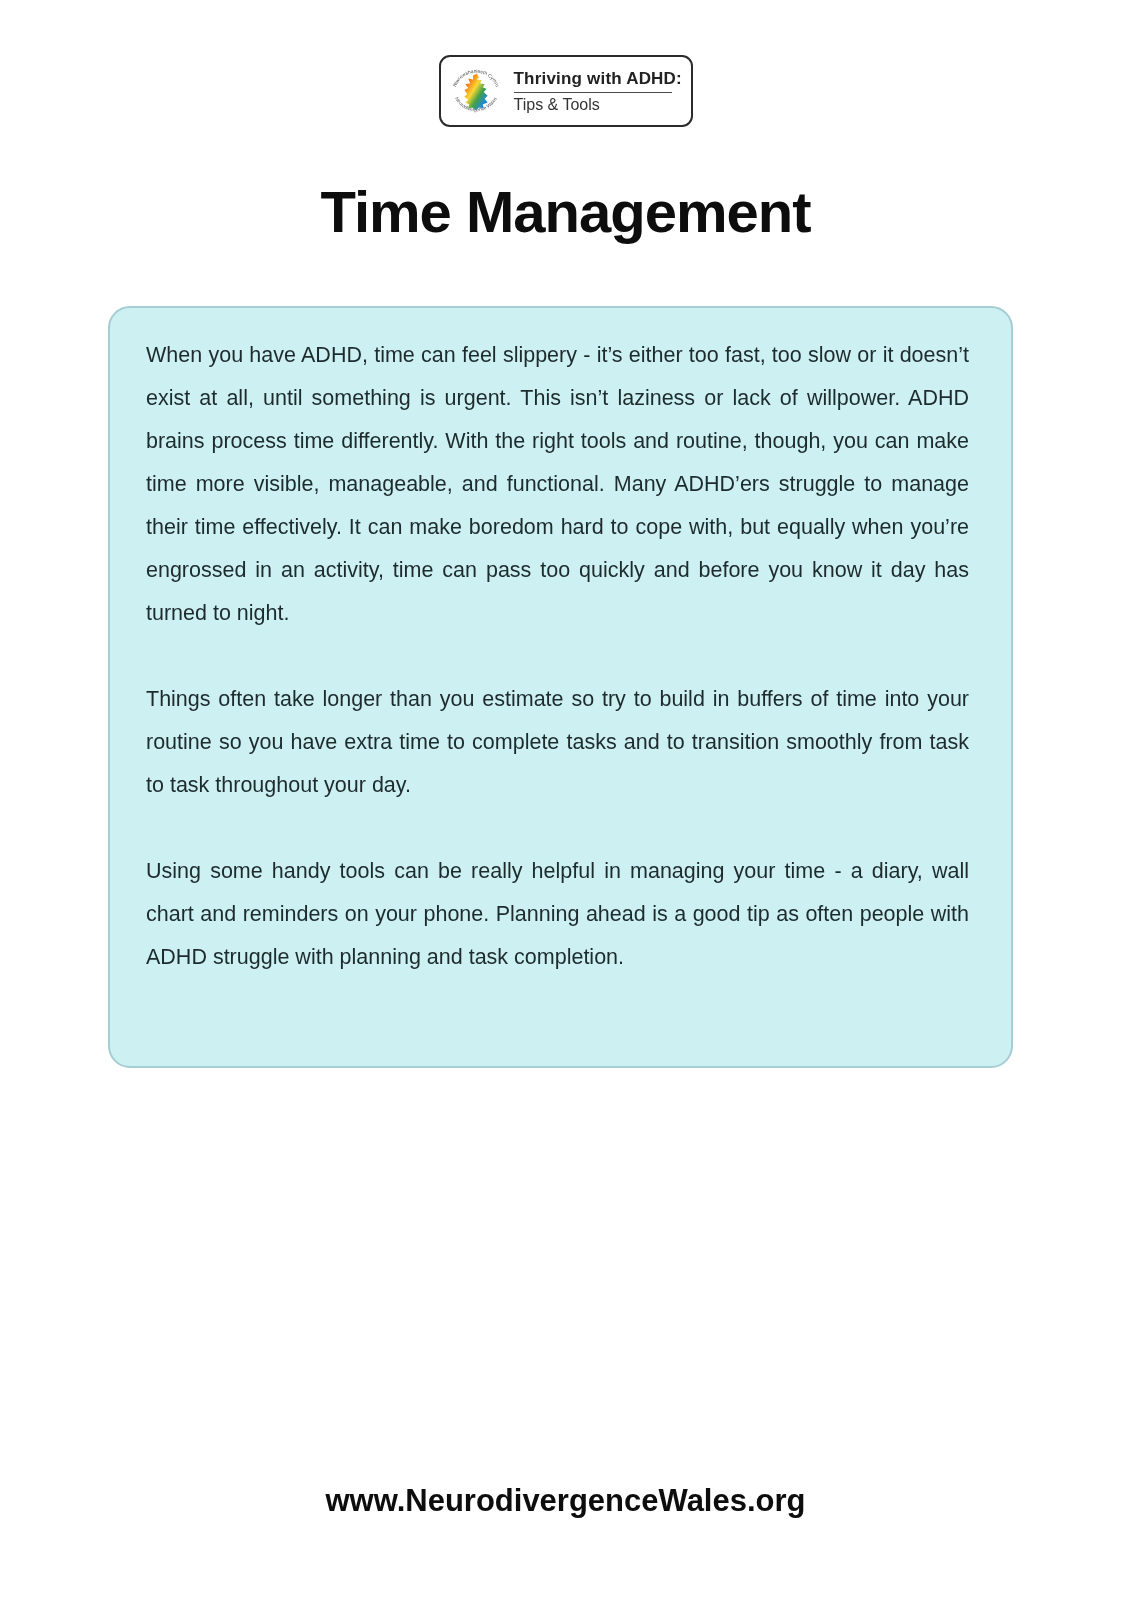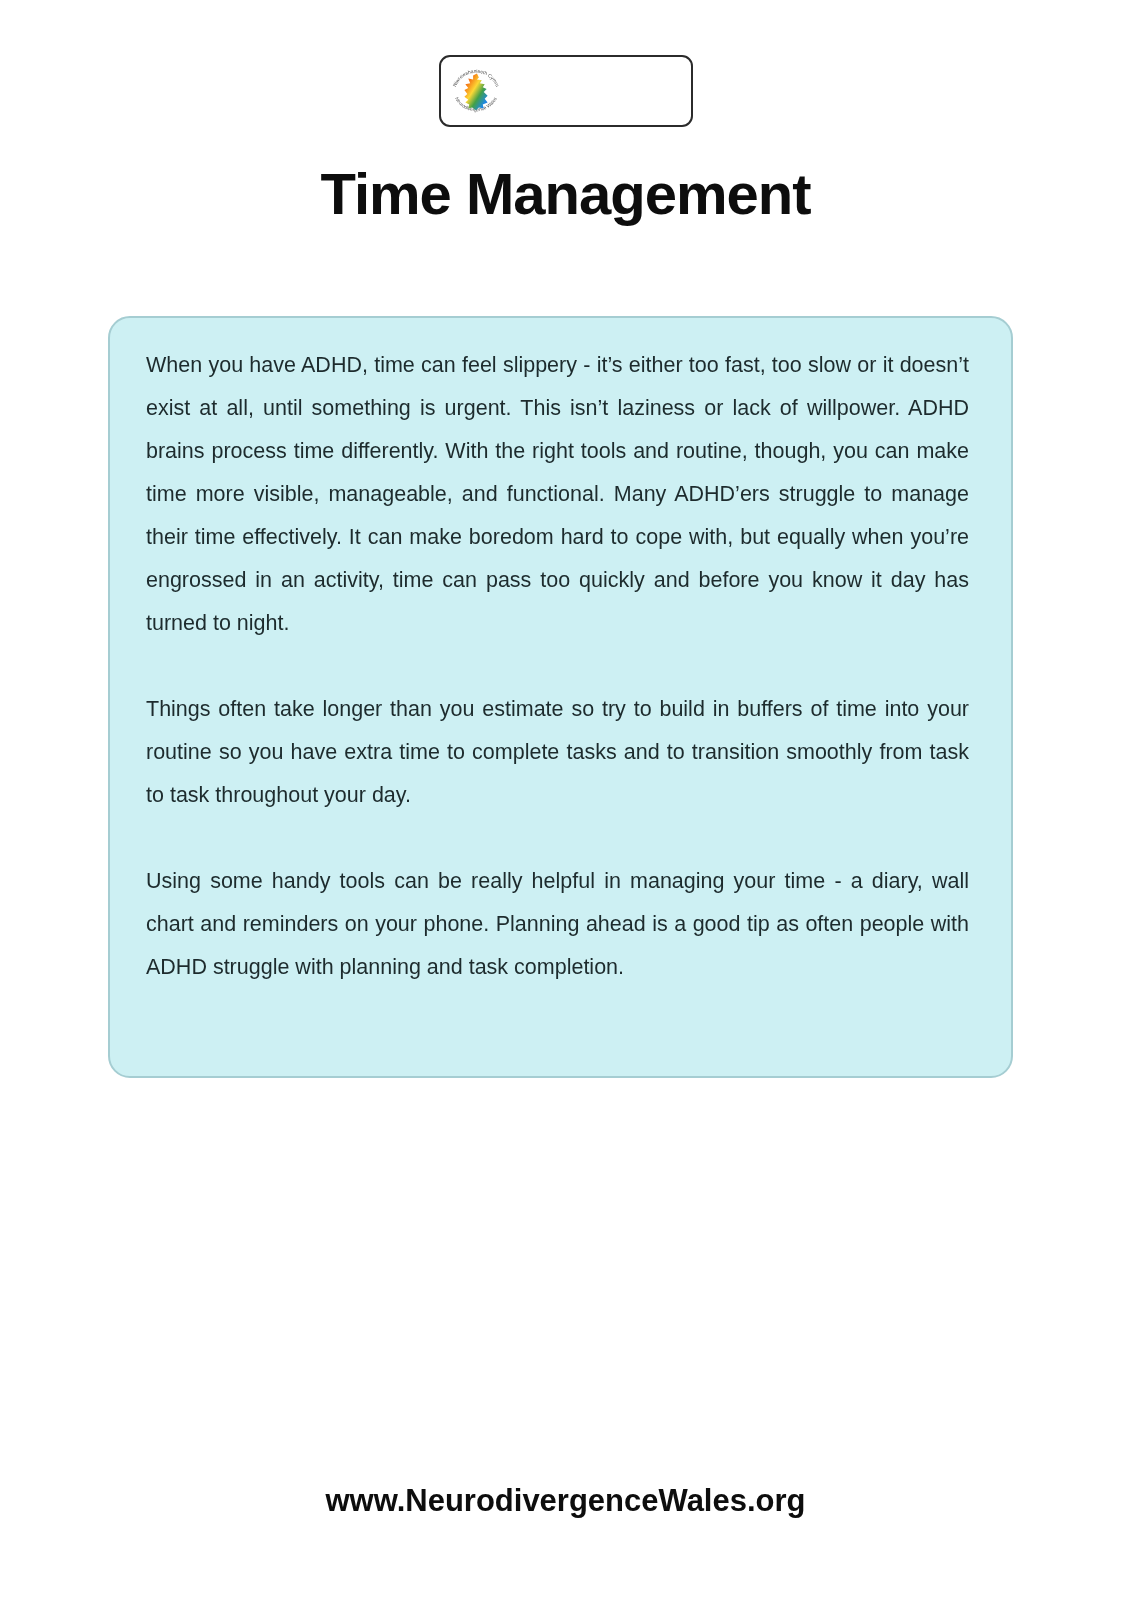--- a/index.html
+++ b/index.html
@@ -35,34 +35,34 @@
   }
   .logo-divider {
     border: none; border-top: 1px solid #4a4a4a;
     margin: 3px 0; width: 96%;
   }
   .logo-subtitle { font-size: 16px; color: #333333; white-space: nowrap; }
 
   
   .page-title {
     position: absolute;
-    top: 160px; left: 0;
+    top: 178px; left: 0;
     width: 100%;
     margin: 0;
     text-align: center;
     font-size: 58px;
     font-weight: bold;
     letter-spacing: -1px;
     color: #0d0d0d;
   }
 
   
   .content-box {
     position: absolute;
-    top: 316px; left: 108px;
+    top: 306px; left: 108px;
     width: 905px; height: 762px;
     box-sizing: border-box;
     background: #cdf0f3;
     border: 2px solid #a5cdd2;
     border-radius: 22px;
     padding: 26px 42px 0 36px;
   }
   .content-box p {
     margin: 0 0 43px 0;
     font-size: 21.5px;
@@ -103,20 +103,25 @@
         <path id="arcB" d="M 6 27 A 24 24 0 0 0 54 27" fill="none"></path>
       </defs>
       <text font-size="5" fill="#555555" font-family="Liberation Sans, sans-serif">
         <textPath href="#arcT" startOffset="50%" text-anchor="middle">Niwrowahaniaeth Cymru</textPath>
       </text>
       <text font-size="5" fill="#555555" font-family="Liberation Sans, sans-serif">
         <textPath href="#arcB" startOffset="50%" text-anchor="middle">Neurodivergence Wales</textPath>
       </text>
       <path d="M27 14 L31 12 L33 16 L31 18 L36 19 L34 22 L39 23 L37 26 L41 28 L38 31 L42 35 L39 38 L42 42 L37 44 L38 48 L33 47 L30 50 L26 47 L22 48 L23 44 L19 42 L22 39 L18 36 L21 33 L18 29 L22 27 L19 23 L24 22 L22 17 L27 18 Z" fill="url(#rg)"></path>
     </svg>
+    <div class="logo-text">
+      <span class="logo-title">Thriving with ADHD:</span>
+      <hr class="logo-divider">
+      <span class="logo-subtitle">Tips &amp; Tools</span>
+    </div>
   </div>
 
   <h1 class="page-title">Time Management</h1>
 
   <div class="content-box" style="background: rgb(205, 240, 243); border-color: rgb(165, 205, 210); color: rgb(29, 43, 45);">
     <p>When you have ADHD, time can feel slippery - it’s either too fast, too slow or it doesn’t exist at all, until something is urgent. This isn’t laziness or lack of willpower. ADHD brains process time differently. With the right tools and routine, though, you can make time more visible, manageable, and functional. Many ADHD’ers struggle to manage their time effectively. It can make boredom hard to cope with, but equally when you’re engrossed in an activity, time can pass too quickly and before you know it day has turned to night.</p>
     <p>Things often take longer than you estimate so try to build in buffers of time into your routine so you have extra time to complete tasks and to transition smoothly from task to task throughout your day.</p>
     <p>Using some handy tools can be really helpful in managing your time - a diary, wall chart and reminders on your phone. Planning ahead is a good tip as often people with ADHD struggle with planning and task completion.</p>
   </div>
 

